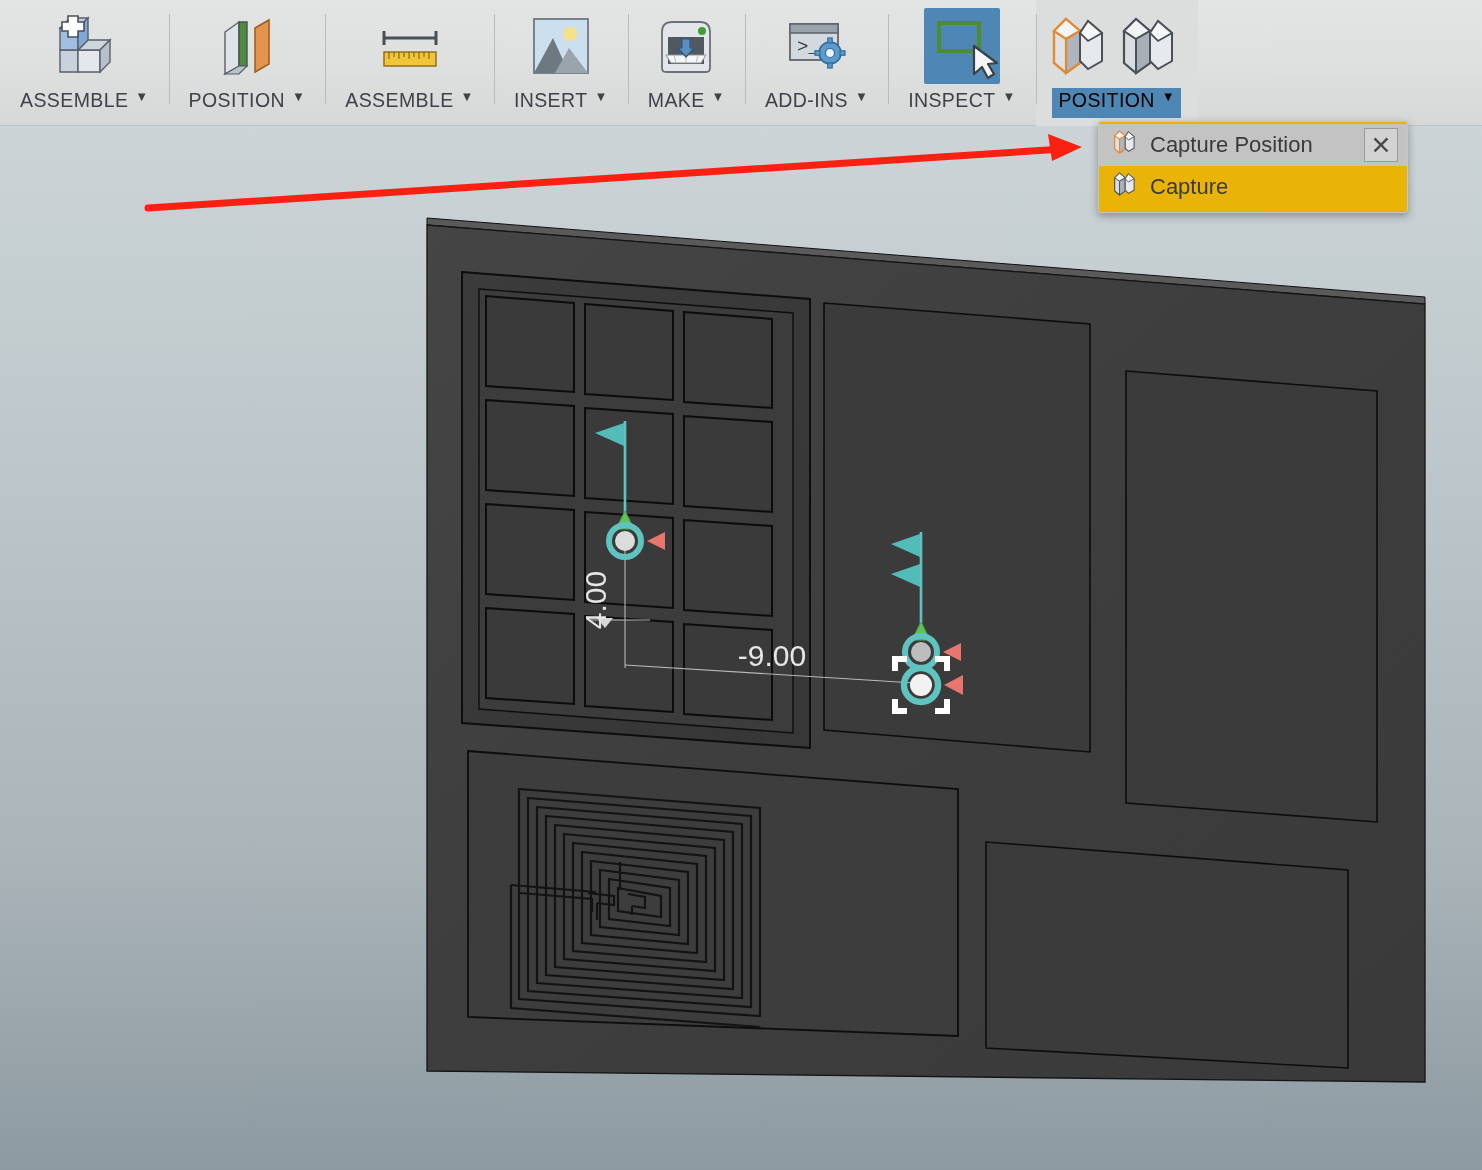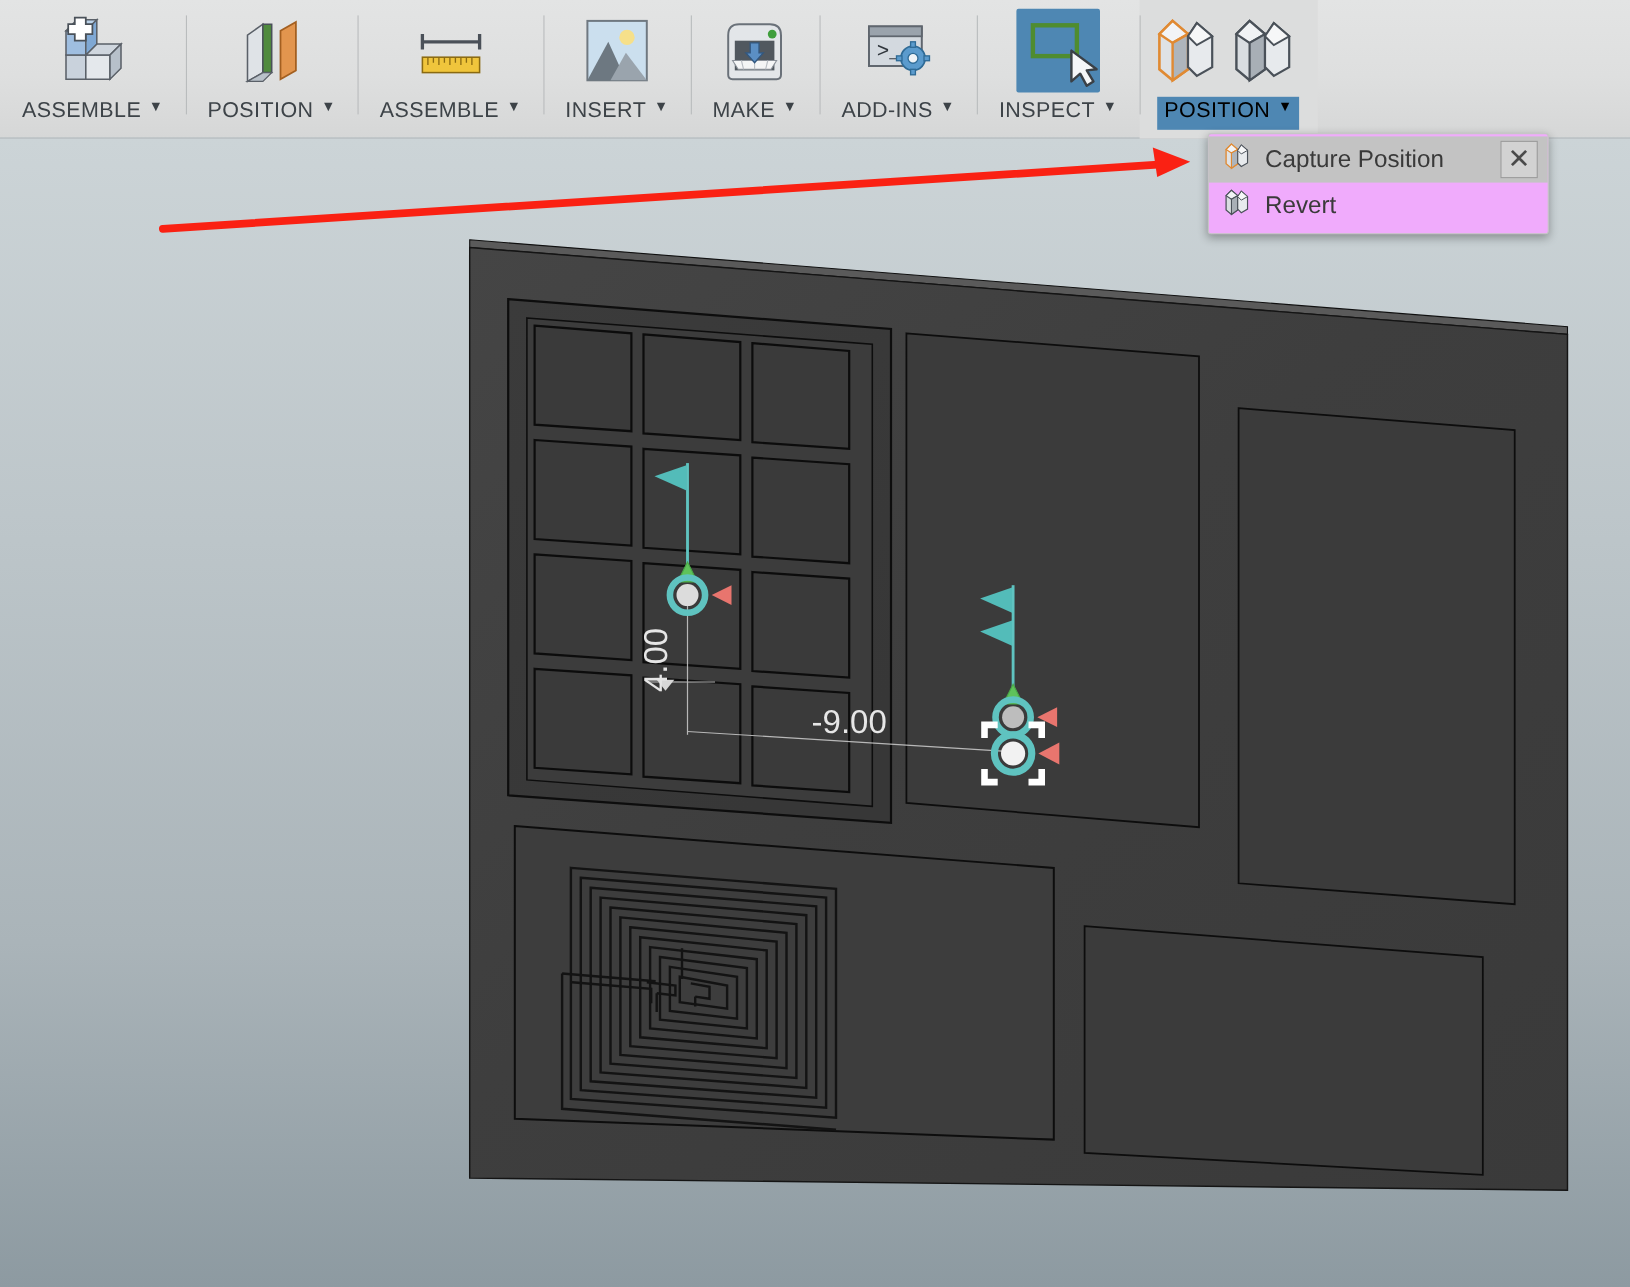--- a/index.html
+++ b/index.html
@@ -46,21 +46,21 @@
     padding:1px 6px 0 6px; height:30px;
     white-space:nowrap;
   }
   .tb-label .caret { font-size:13px; line-height:1; position:relative; top:1px; }
   .tb-group.active .tb-label { background:#4e87b3; color:#000000; }
   .tb-group.active { background:#dcdddd; }
 
   
   #dropdown {
     position:absolute; left:1098px; top:121px; width:310px;
-    background:#f0abfc;
+    background:#eab308;
     border:1px solid #c6c6c6;
     border-radius:3px;
     box-shadow:0 3px 9px rgba(0,0,0,.32);
     z-index:60;
     padding:2px 0 4px 0;
   }
   .dd-item {
     display:flex; align-items:center; gap:11px;
     height:42px; padding:0 6px 0 14px;
     font-size:22px; color:#3a3a3a;
@@ -402,21 +402,21 @@
   <div class="dd-item">
     <span>
       <svg width="26" height="30" viewBox="0 0 64 70">
         <polygon points="16,8 30,20 30,52 16,62 4,52 4,20" fill="#d9dde1" stroke="#4a5159" stroke-width="2.8"></polygon>
         <polygon points="16,8 30,20 16,28 4,20" fill="#f1f3f5" stroke="#4a5159" stroke-width="2.4"></polygon>
         <polygon points="16,28 30,20 30,52 16,62" fill="#a8afb6" stroke="#4a5159" stroke-width="2.4"></polygon>
         <polygon points="38,10 52,22 52,50 38,58 30,50 30,22" fill="#e7eaed" stroke="#4a5159" stroke-width="2.6"></polygon>
         <polygon points="38,10 52,22 38,30 30,22" fill="#f6f7f8" stroke="#4a5159" stroke-width="2.2"></polygon>
       </svg>
     </span>
-    <span class="dd-label">Revert</span>
+    <span class="dd-label">Capture</span>
   </div>
 </div>
 
 <svg id="annotation">
   <g>
     <line x1="148" y1="208" x2="1063" y2="149" stroke="#fa2113" stroke-width="7" stroke-linecap="round"></line>
     <polygon points="1082,147 1048,134 1052,161" fill="#fa2113"></polygon>
   </g>
 </svg>
 

